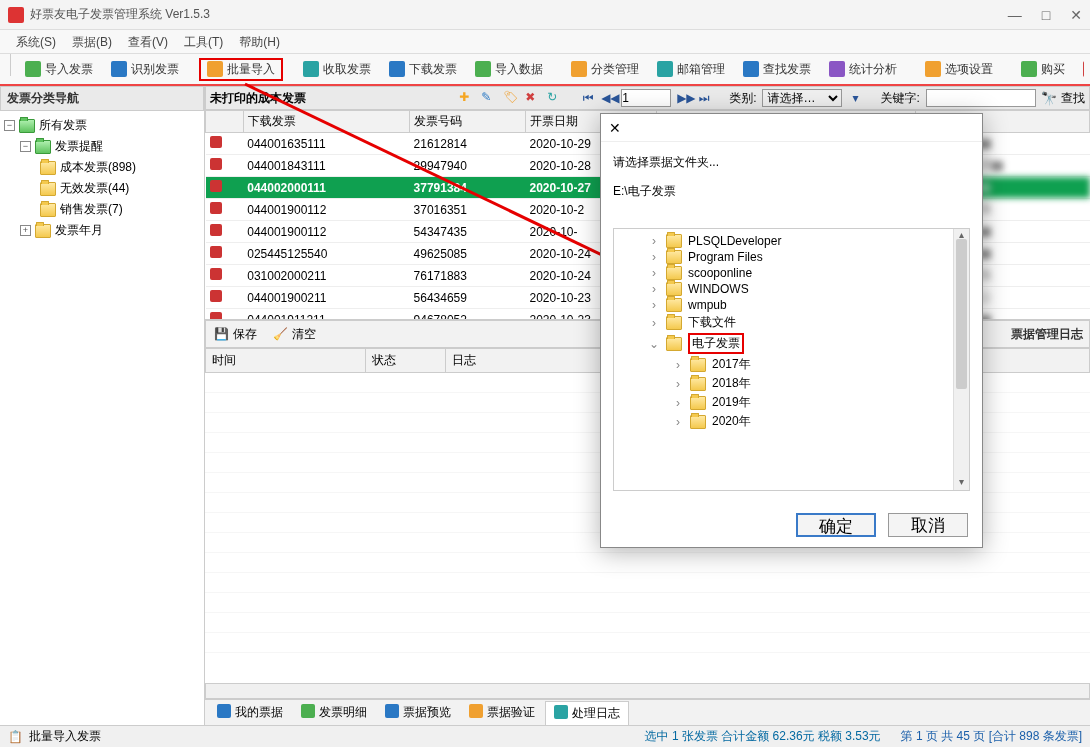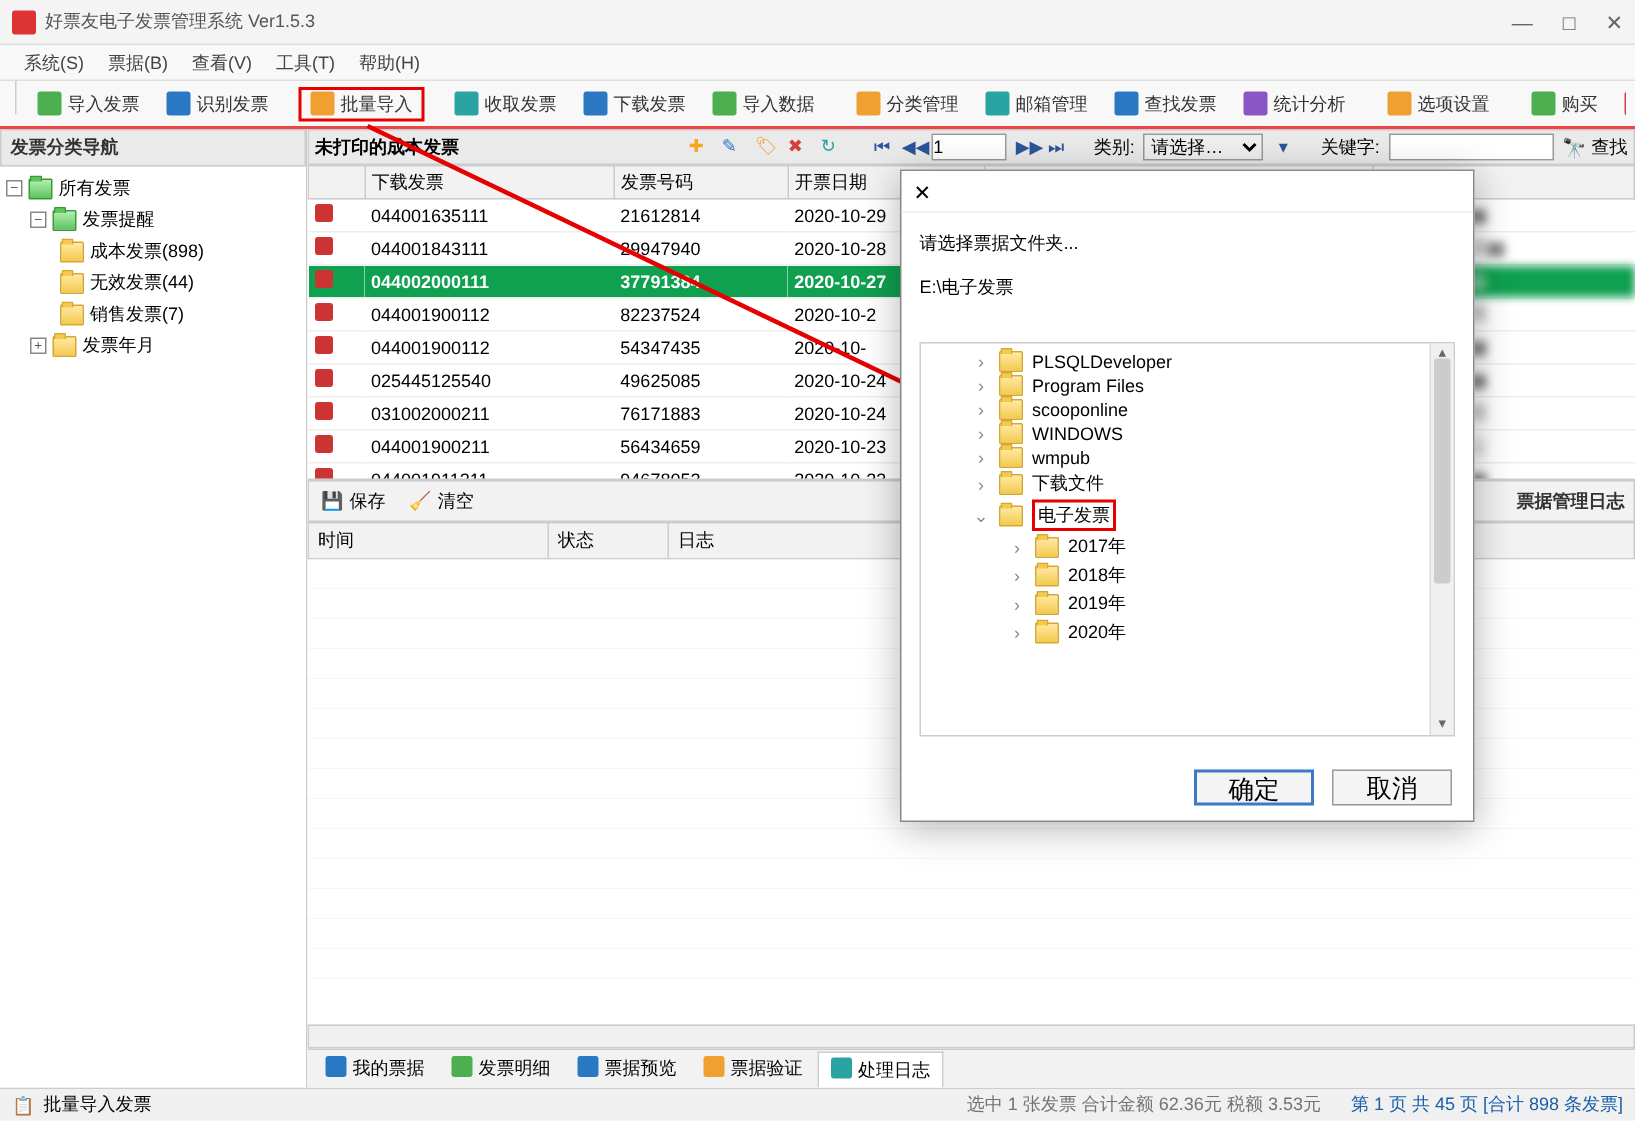--- a/index.html
+++ b/index.html
@@ -70,21 +70,21 @@
 .hscroll { height: 16px; background: #f0f0f0; border: 1px solid #ccc; }
 
 
 .bottom-tabs { height: 26px; background: #f2f2f2; border-top: 1px solid #ccc; display: flex; align-items: center; padding: 0 4px; gap: 2px; }
 .btab { display: flex; gap: 4px; padding: 3px 8px; cursor: pointer; }
 .btab.active { background: #fff; border: 1px solid #ccc; border-bottom: none; }
 
 
 .statusbar { height: 22px; background: #f0f0f0; border-top: 1px solid #ccc; display: flex; align-items: center; padding: 0 8px; width: 1090px; }
 .statusbar .left { flex: 1; display: flex; align-items: center; gap: 6px; }
-.statusbar .center { color: #737373; }
+.statusbar .center { color: #0369a1; }
 .statusbar .right { margin-left: 20px; color: #1a5faa; }
 
 
 .dialog { position: absolute; left: 600px; top: 113px; width: 383px; height: 435px; background: #fff; border: 1px solid #888; box-shadow: 0 4px 24px rgba(0,0,0,.3); display: flex; flex-direction: column; z-index: 100; }
 .dialog-title { height: 28px; display: flex; align-items: center; padding: 0 8px; border-bottom: 1px solid #eee; }
 .dialog-title .t { flex: 1; }
 .dialog-title .x { cursor: pointer; font-size: 14px; }
 .dialog-body { flex: 1; padding: 12px; display: flex; flex-direction: column; }
 .dialog-body .prompt { margin-bottom: 12px; }
 .dialog-body .path { margin-bottom: 28px; }
@@ -299,21 +299,21 @@
               <td><span class="pdf-ico"></span></td>
               <td>044002000111</td>
               <td>37791384</td>
               <td>2020-10-27</td>
               <td>*物流辅助服务*收派服务</td>
               <td class="blur">州▇▇▇限公</td>
             </tr>
             <tr>
               <td><span class="pdf-ico"></span></td>
               <td>044001900112</td>
-              <td>82237524</td>
+              <td>37016351</td>
               <td>2020-10-2</td>
               <td>*经营租赁*通行费</td>
               <td class="blur">东▇▇▇有限</td>
             </tr>
             <tr>
               <td><span class="pdf-ico"></span></td>
               <td>044001900112</td>
               <td>54347435</td>
               <td>2020-10-</td>
               <td>*经营租赁*通行费</td>

